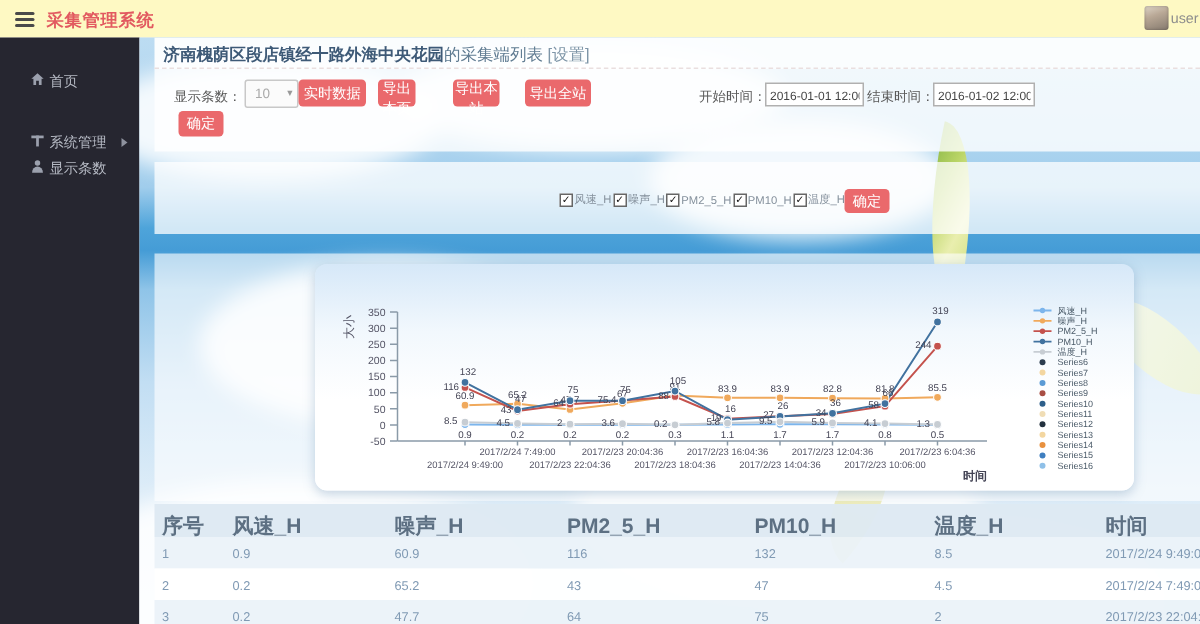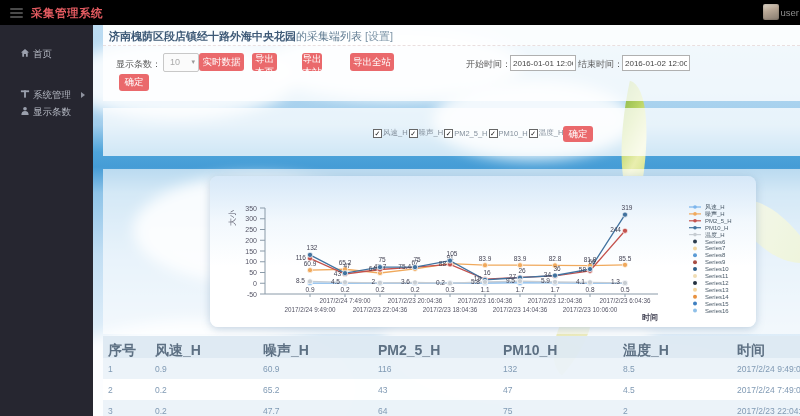--- a/index.html
+++ b/index.html
@@ -1,19 +1,19 @@
 <!DOCTYPE html>
 <html><head>
 <meta charset="utf-8">
 <style>
   html,body{margin:0;padding:0;}
   body{width:800px;height:416px;position:relative;overflow:hidden;
        font-family:"Liberation Sans","DejaVu Sans",sans-serif;background:#fff;}
   
-  #header{position:absolute;left:0;top:0;width:800px;height:25px;background:#000000;border-bottom:1px solid #f2f2f2;}
+  #header{position:absolute;left:0;top:0;width:800px;height:25px;background:#fef9c3;border-bottom:1px solid #f2f2f2;}
   #hamburger{position:absolute;left:10px;top:8px;width:13px;height:11px;cursor:pointer;}
   #hamburger span{display:block;height:2px;background:#4a4a4a;margin-bottom:2px;border-radius:1px;}
   #app-title{position:absolute;left:31px;top:6px;font-size:11.5px;font-weight:bold;color:#e25a60;letter-spacing:0.5px;}
   #avatar{position:absolute;right:21px;top:4px;width:16px;height:16px;border-radius:2px;
      background:linear-gradient(160deg,#ded5c8 0%,#b9a896 40%,#857a6e 100%);box-shadow:inset 0 0 2px rgba(0,0,0,.3);}
   #user-name{position:absolute;right:1px;top:7px;font-size:9.5px;color:#8d8d8d;}
   
   #sidebar{position:absolute;left:0;top:25px;width:93px;height:391px;background:#262630;}
   .side-item{position:absolute;left:0;width:93px;height:24px;cursor:pointer;}
   .side-item .icon{position:absolute;left:20px;top:5px;width:10px;height:10px;}
@@ -42,21 +42,21 @@
   .ctl-label{position:absolute;font-size:9px;color:#5a5a5a;}
   #lbl-count{left:13px;top:12px;}
   #dropdown{position:absolute;left:60px;top:7px;width:34px;height:17px;border:1px solid #c8c8c8;
      border-radius:2px;background:#fbfbfb;cursor:pointer;}
   #dropdown .val{position:absolute;left:6px;top:3px;font-size:9px;color:#aaa;}
   #dropdown .caret{position:absolute;right:3px;top:4px;font-size:7px;color:#999;}
   .rbtn{position:absolute;top:7px;height:18px;background:#ea696c;color:#fff;border:none;border-radius:3px;
      font-size:9.5px;padding:0;text-align:center;font-family:inherit;cursor:pointer;}
   #btn-rt{left:96px;width:45px;}
   #btn-ep{left:149px;width:25px;}
-  #btn-es{left:199px;width:20px;}
+  #btn-es{left:199px;width:31px;}
   #btn-ea{left:247px;width:44px;}
   #lbl-start{left:363px;top:12px;}
   #lbl-end{left:475px;top:12px;}
   .dinput{position:absolute;top:9px;height:12px;border:1px solid #b0b0b0;font-size:8px;color:#444;
      padding:1px 2px;background:#fff;font-family:inherit;}
   #inp-start{left:407px;width:60px;}
   #inp-end{left:519px;width:62px;}
   #btn-confirm1{left:16px;top:28px;width:30px;height:17px;}
   #panel-filters{position:absolute;left:10px;top:83px;width:697px;height:48px;background:rgba(255,255,255,.75);}
   #cbrow{position:absolute;left:270px;top:20px;display:flex;}

